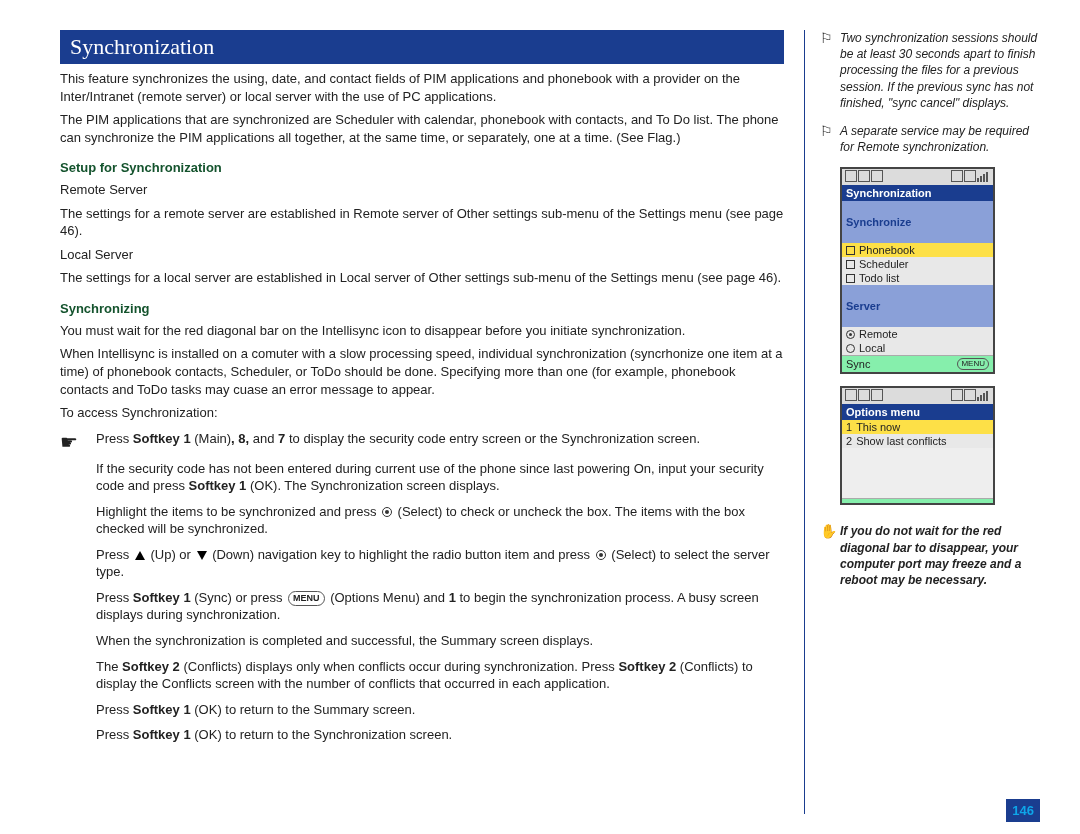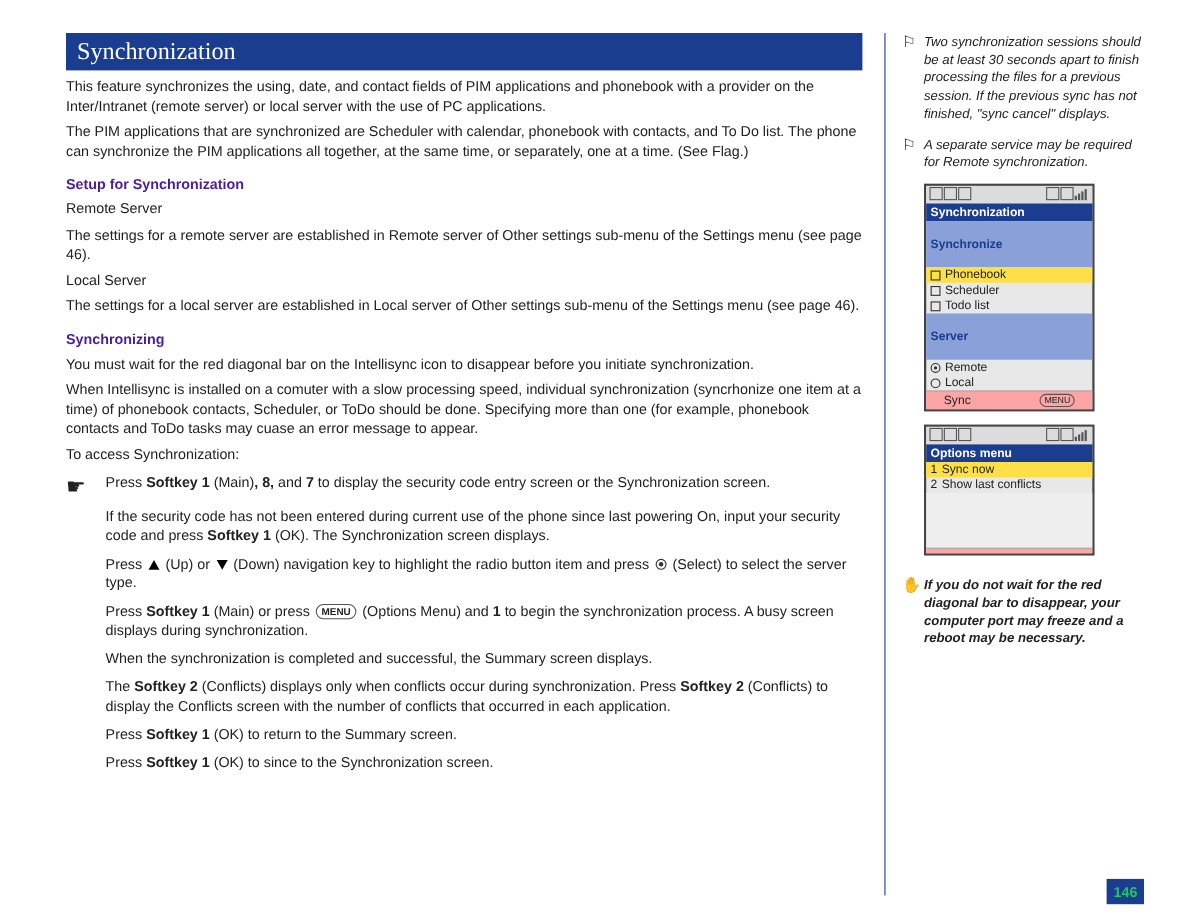--- a/index.html
+++ b/index.html
@@ -25,21 +25,21 @@
   }
   .title-bar {
     background: #1a3d8f;
     color: white;
     font-family: Georgia, serif;
     font-size: 22px;
     padding: 4px 10px;
     margin-bottom: 6px;
   }
   .main-col p { margin-bottom: 6px; line-height: 1.35; }
-  .subhead { color: #4c1d95; font-weight: bold; margin-top: 14px; margin-bottom: 6px; font-size: 13px; }
+  .subhead { color: #14532d; font-weight: bold; margin-top: 14px; margin-bottom: 6px; font-size: 13px; }
   .u { }
   .pointer-row { display: flex; margin-top: 8px; margin-bottom: 6px; }
   .pointer-icon { font-size: 20px; width: 36px; flex-shrink: 0; }
   .indent-block { padding-left: 36px; }
   .indent-block p { margin-bottom: 8px; }
   .select-icon {
     display: inline-block; width: 10px; height: 10px; border: 1px solid #333;
     border-radius: 50%; position: relative; vertical-align: middle; margin: 0 2px;
   }
   .select-icon::after { content:""; position:absolute; left:2px; top:2px; width:4px; height:4px; background:#333; border-radius:50%; }
@@ -71,27 +71,27 @@
     linear-gradient(to top, #555 0 100%) 9px 2px/2px 10px no-repeat;
     width:12px; height:12px;
   }
   .ps-title { background: #1a3d8f; color: #fff; font-weight: bold; padding: 2px 4px; }
   .ps-sect { background: #8aa0d8; color: #1a3d8f; font-weight: bold; padding: 15px 4px; font-size:11px; }
   .ps-item { padding: 1px 4px; display: flex; align-items: center; gap: 4px; }
   .ps-item.hl { background: #fde047; }
   .chk { display:inline-block; width:9px; height:9px; border:1px solid #333; }
   .rad { display:inline-block; width:9px; height:9px; border:1px solid #333; border-radius:50%; position:relative; }
   .rad.on::after { content:""; position:absolute; left:2px; top:2px; width:3px; height:3px; background:#333; border-radius:50%; }
-  .ps-foot { display:flex; justify-content:space-between; padding:2px 16px; border-top:1px solid #aaa; background:#fca5a5; }
+  .ps-foot { display:flex; justify-content:space-between; padding:2px 4px; border-top:1px solid #aaa; background:#86efac; }
   .ps-foot .mk { display:inline-block; border:1px solid #555; border-radius:6px; font-size:8px; padding:0 3px; }
   .ps-blank { height: 50px; background:#eee; }
   
   .page-num {
     position: absolute; right: 40px; bottom: 12px;
-    background: #1a3d8f; color: #22c55e; font-weight: bold;
+    background: #1a3d8f; color: #0ea5e9; font-weight: bold;
     padding: 4px 6px; font-size: 13px;
   }
 </style>
 </head>
 <body>
 
 <div class="main-col">
   <div class="title-bar">Synchronization</div>
   <p>This feature synchronizes the using, date, and contact fields of PIM applications and phonebook with a provider on the Inter/Intranet (remote server) or local server with the use of PC applications.</p>
   <p>The PIM applications that are synchronized are Scheduler with calendar, phonebook with contacts, and To Do list. The phone can synchronize the PIM applications all together, at the same time, or separately, one at a time. (See Flag.)</p>
@@ -112,34 +112,37 @@
     <p>
       <span>Press </span><b>Softkey 1</b><span> (Main)</span><b>, 8,</b><span> and </span><b>7</b><span> to display the security code entry screen or the Synchronization screen.</span>
     </p>
   </div>
 
   <div class="indent-block">
     <p>
       <span>If the security code has not been entered during current use of the phone since last powering On, input your security code and press </span><b>Softkey 1</b><span> (OK). The Synchronization screen displays.</span>
     </p>
     <p>
+      <span>Highlight the items to be synchronized and press </span><span class="select-icon"></span><span> (Select) to check or uncheck the box. The items with the box checked will be synchronized.</span>
+    </p>
+    <p>
       <span>Press </span><span class="tri-up"></span><span> (Up) or </span><span class="tri-down"></span><span> (Down) navigation key to highlight the radio button item and press </span><span class="select-icon"></span><span> (Select) to select the server type.</span>
     </p>
     <p>
-      <span>Press </span><b>Softkey 1</b><span> (Main) or press </span><span class="menu-key">MENU</span><span> (Options Menu) and </span><b>1</b><span> to begin the synchronization process. A busy screen displays during synchronization.</span>
+      <span>Press </span><b>Softkey 1</b><span> (Sync) or press </span><span class="menu-key">MENU</span><span> (Options Menu) and </span><b>1</b><span> to begin the synchronization process. A busy screen displays during synchronization.</span>
     </p>
     <p>When the synchronization is completed and successful, the Summary screen displays.</p>
     <p>
       <span>The </span><b>Softkey 2</b><span> (Conflicts) displays only when conflicts occur during synchronization. Press </span><b>Softkey 2</b><span> (Conflicts) to display the Conflicts screen with the number of conflicts that occurred in each application.</span>
     </p>
     <p>
       <span>Press </span><b>Softkey 1</b><span> (OK) to return to the Summary screen.</span>
     </p>
     <p>
-      <span>Press </span><b>Softkey 1</b><span> (OK) to since to the Synchronization screen.</span>
+      <span>Press </span><b>Softkey 1</b><span> (OK) to return to the Synchronization screen.</span>
     </p>
   </div>
 </div>
 
 <div class="side-col">
   <div class="note">
     <div class="note-icon">⚐</div>
     <div class="note-text">Two synchronization sessions should be at least 30 seconds apart to finish processing the files for a previous session. If the previous sync has not finished, "sync cancel" displays.</div>
   </div>
   <div class="note">
@@ -183,21 +186,21 @@
     </div>
 
     <div class="phone-screen">
       <div class="ps-status">
         <span><span class="st-ic"></span><span class="st-ic"></span><span class="st-ic"></span></span>
         <span><span class="st-ic"></span><span class="st-ic"></span><span class="st-ic sig"></span></span>
       </div>
       <div class="ps-title">Options menu</div>
       <div class="ps-item hl">
           <span>1</span> 
-          <span>Sync now</span>
+          <span>This now</span>
         </div>
       <div class="ps-item">
           <span>2</span> 
           <span>Show last conflicts</span>
         </div>
       <div class="ps-blank"></div>
       <div class="ps-foot">
         <span></span>
           <span></span>
       </div>

